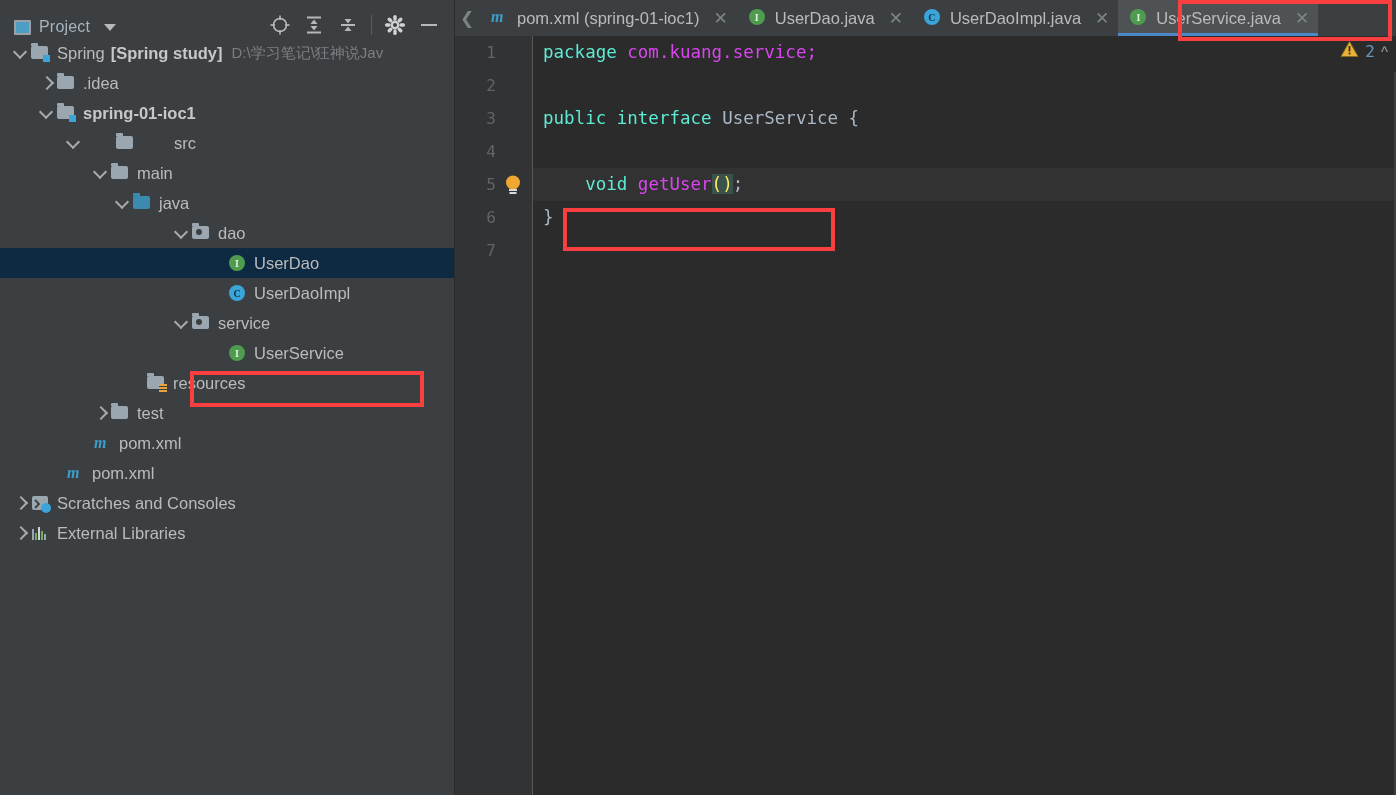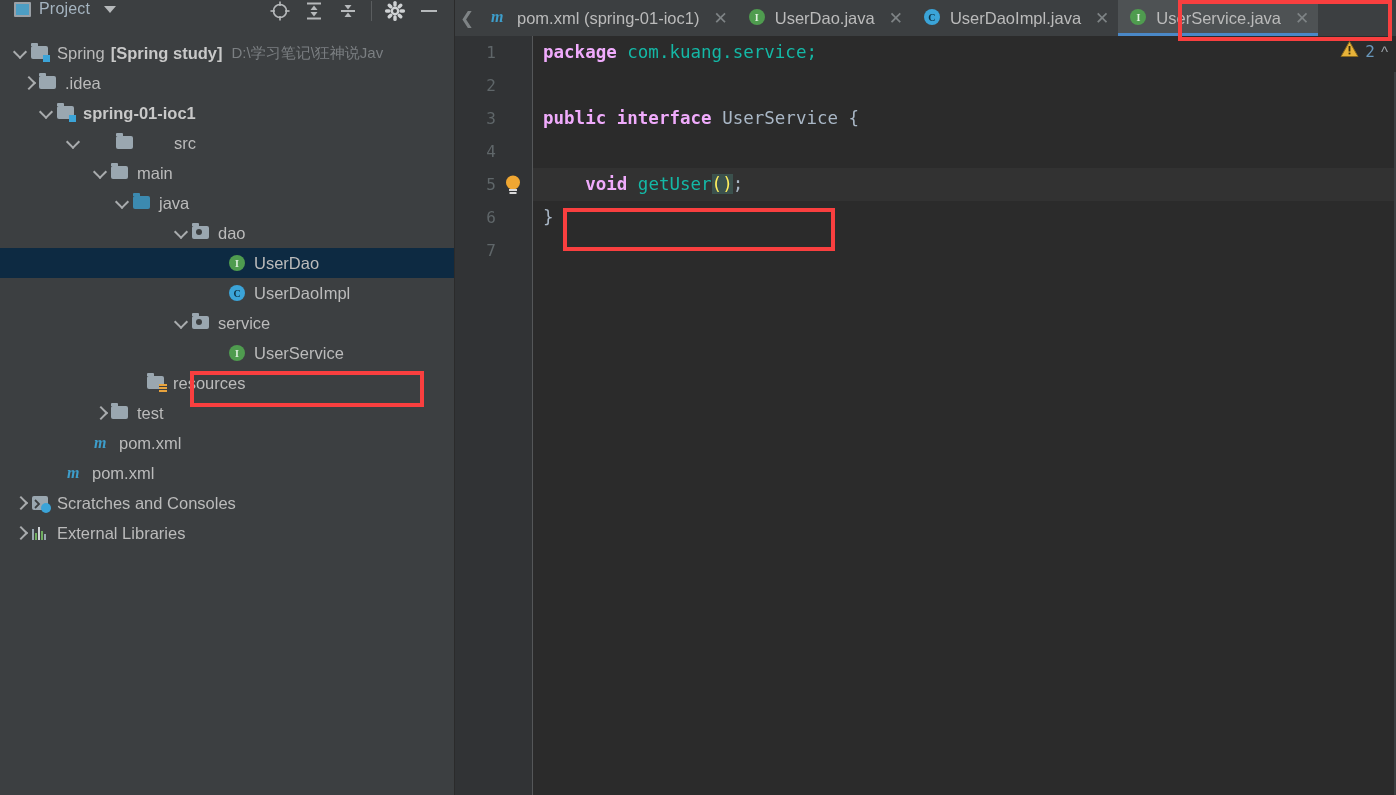--- a/index.html
+++ b/index.html
@@ -12,21 +12,21 @@
   .app { position: relative; width: 1396px; height: 795px; display: flex; }
 
   
   .left-panel {
     width: 455px; height: 795px;
     background: #3c3f41;
     position: relative;
     border-right: 1px solid #2b2b2b;
   }
   .tool-header {
-    height: 36px; display: flex; align-items: flex-start;
+    height: 36px; display: flex; align-items: flex-end;
     padding: 0 10px 0 14px; background: #3c3f41;
   }
   .tool-title-wrap { display: flex; align-items: center; gap: 8px; }
   .tool-title {
     color: #a5b4c0; font-size: 16px; letter-spacing: .2px;
   }
   .proj-win-icon {
     width: 17px; height: 15px; border: 2px solid #9aa0a6;
     background: #4d9ec4; display: inline-block; border-radius: 1px;
   }
@@ -129,22 +129,22 @@
   }
   .bulb {
     position: absolute; left: 48px; width: 20px; height: 22px;
   }
   .code {
     flex: 1; background: #2b2b2b; position: relative;
     font-family: "DejaVu Sans Mono", monospace; font-size: 17.5px;
   }
   .cline { height: 33px; line-height: 33px; padding-left: 10px; white-space: pre; color: #a9b7c6; }
   .cline.hl { background: #323232; }
-  .kw { color: #f0abfc; font-weight: bold; }
-  .id { color: #14b8a6; }
+  .kw { color: #5eead4; }
+  .id { color: #d946ef; }
   .type-n { color: #a9b7c6; }
   .brk { color: #a9b7c6; }
   .paren-match { background: #3b514d; color: #ffef5e; }
   .punct { color: #a9b7c6; }
 
   .warn-strip {
     position: absolute; top: 40px; right: 8px; display: flex; align-items: center;
     gap: 6px; z-index: 20;
   }
   .warn-count { color: #6897bb; font-size: 16px; font-family: "DejaVu Sans Mono", monospace; }
@@ -222,21 +222,21 @@
         <span class="ico">
             <span class="folder">
               <span class="badge-sq"></span>
             </span>
           </span>
         <span class="lbl">Spring</span>
         <span class="lbl bold" style="margin-left:6px;">[Spring study]</span>
         <span class="path">D:\学习笔记\狂神说Jav</span>
       </div>
 
-      <div class="row" style="padding-left:20px;">
+      <div class="row" style="padding-left:38px;">
         <span class="arrow has"></span>
         <span class="ico">
             <span class="folder"></span>
           </span>
         <span class="lbl">.idea</span>
       </div>
 
       <div class="row" style="padding-left:38px;">
         <span class="arrow has open"></span>
         <span class="ico">

